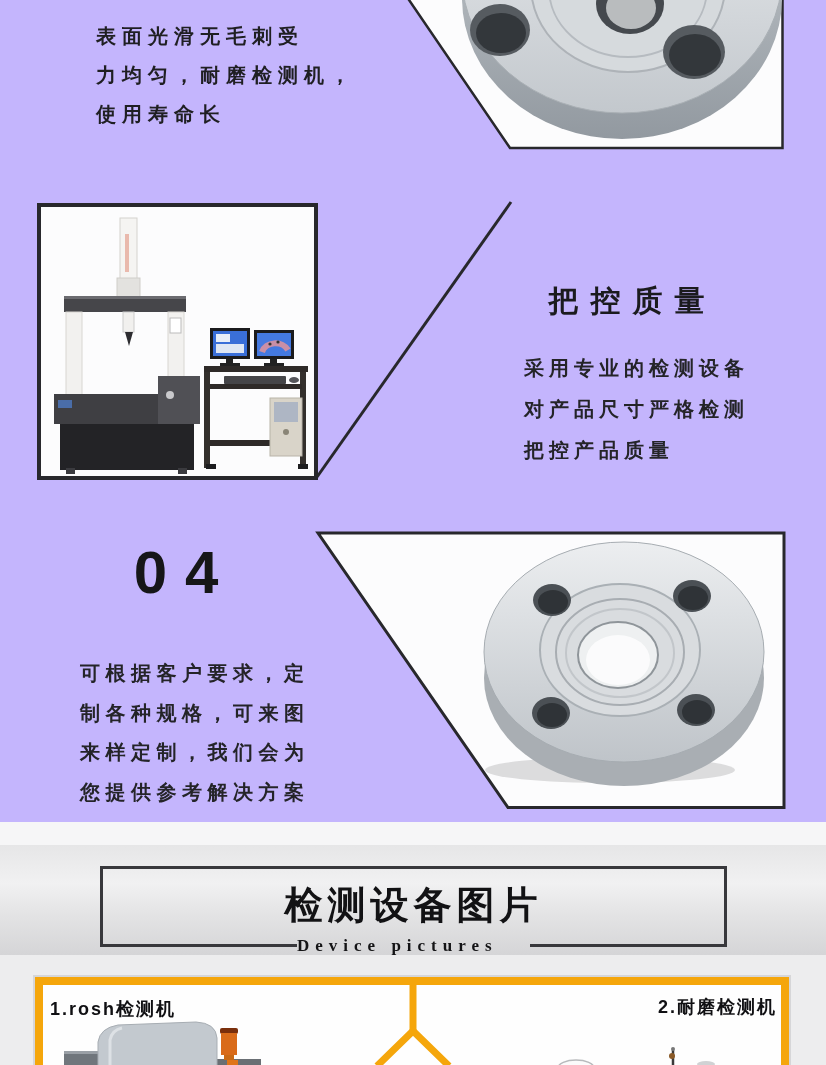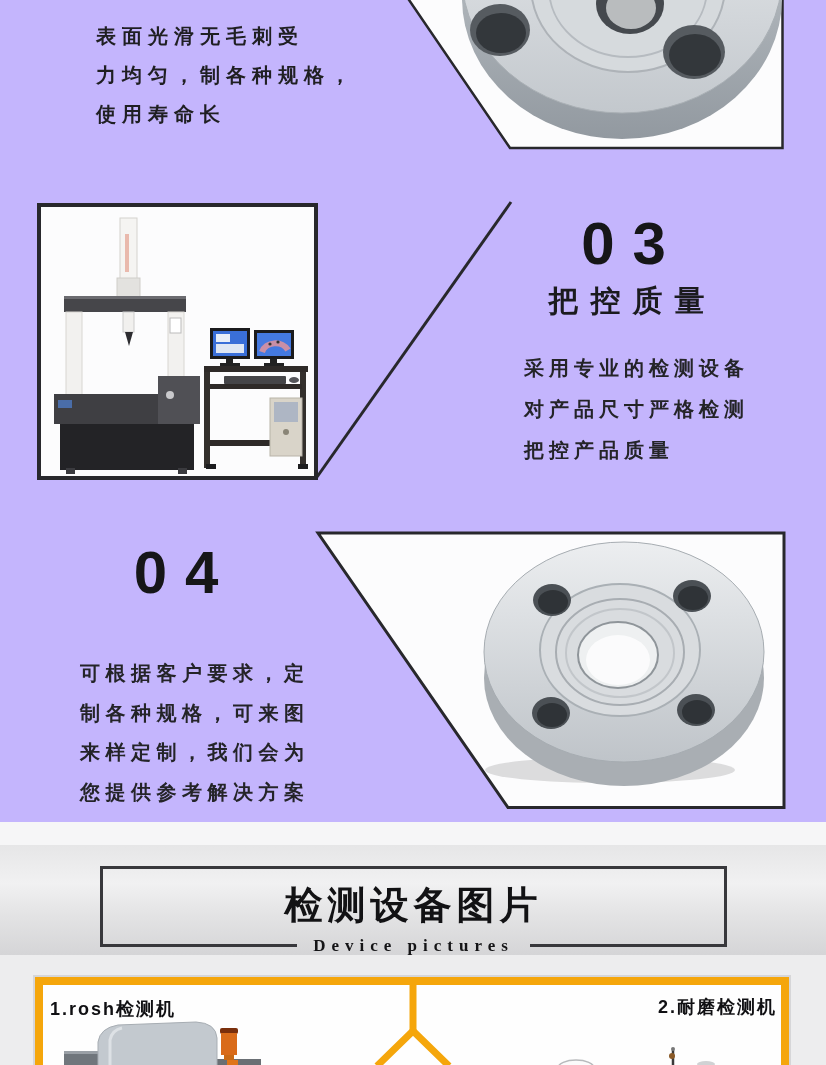--- a/index.html
+++ b/index.html
@@ -24,21 +24,21 @@
   #band{left:0;top:845px;width:826px;height:110px;
         background:linear-gradient(180deg,#e6e6e7 0%,#f1f1f2 35%,#e4e4e5 62%,#d5d5d7 100%);}
   #lower-bg{left:0;top:955px;width:826px;height:110px;background:#ededee;}
   #title-box{left:100px;top:866px;width:627px;height:81px;box-sizing:border-box;
              border:3px solid #38383c;border-bottom:none;}
   #band-title{left:100px;top:872px;width:627px;text-align:center;font-size:38px;
               font-weight:bold;letter-spacing:5px;color:#121214;line-height:66px;}
   .bottom-seg{top:944px;height:3px;background:#38383c;}
   #seg-left{left:100px;width:197px;}
   #seg-right{left:530px;width:197px;}
-  #band-sub{left:297px;top:936px;width:233px;text-align:center;
+  #band-sub{left:297px;top:936px;width:233px;
             font-family:"Liberation Serif",serif;font-weight:bold;font-size:17px;
             letter-spacing:6px;color:#141416;}
   
   #panel{left:35px;top:977px;width:754px;height:98px;box-sizing:border-box;
          background:#fefefe;border:8px solid #f5a60b;outline:2px solid #d6d6d8;}
   .panel-label{position:absolute;font-size:18px;font-weight:bold;color:#101013;letter-spacing:2px;}
   #label1{left:7px;top:12px;}
   #label2{right:4px;top:10px;}
   #panel-art{position:absolute;left:0;top:0;}
 </style>
@@ -71,21 +71,21 @@
       <ellipse cx="631" cy="8" rx="25" ry="21" fill="#b9bcbe"></ellipse>
       <ellipse cx="500" cy="30" rx="30" ry="26" fill="#565b60"></ellipse>
       <ellipse cx="501" cy="33" rx="25" ry="20" fill="#33373b"></ellipse>
       <ellipse cx="694" cy="52" rx="31" ry="27" fill="#565b60"></ellipse>
       <ellipse cx="695" cy="55" rx="26" ry="21" fill="#33373b"></ellipse>
     </g>
   </svg>
 
   <div class="abs cjk" id="top-text">
     <div>表面光滑无毛刺受</div>
-    <div>力均匀，制各种规格，</div>
+    <div>力均匀，耐磨检测机，</div>
     <div>使用寿命长</div>
   </div>
 
   <svg class="abs" style="left:30px;top:196px" width="495" height="292" viewBox="30 196 495 292">
     <line x1="317" y1="477" x2="511" y2="202" stroke="#28282c" stroke-width="3"></line>
     <rect x="39" y="205" width="277" height="273" fill="#fcfcfd" stroke="#28282c" stroke-width="4"></rect>
 
     <g>
       <rect x="120" y="218" width="17" height="62" fill="#f5f4f2" stroke="#d4d2ce" stroke-width="1"></rect>
       <rect x="125" y="234" width="4" height="38" fill="#e9b9ad"></rect>
@@ -128,21 +128,20 @@
       <rect x="264" y="363" width="20" height="3" fill="#222"></rect>
 
       <rect x="270" y="398" width="32" height="58" fill="#d9d4c9" stroke="#b8b3a8" stroke-width="1"></rect>
       <rect x="274" y="402" width="24" height="20" fill="#aeb6c4"></rect>
       <circle cx="286" cy="432" r="3" fill="#8a8577"></circle>
       <rect x="206" y="464" width="10" height="5" fill="#1d1d1f"></rect>
       <rect x="298" y="464" width="10" height="5" fill="#1d1d1f"></rect>
     </g>
   </svg>
 
-  <div class="abs bignum" id="num03">03</div>
   <div class="abs sec-title" id="title03">把控质量</div>
   <div class="abs sec-body" id="body03">
     <div>采用专业的检测设备</div>
     <div>对产品尺寸严格检测</div>
     <div>把控产品质量</div>
   </div>
 
   <div class="abs bignum" id="num04">04</div>
   <div class="abs sec-body" id="body04">
     <div>可根据客户要求，定</div>

